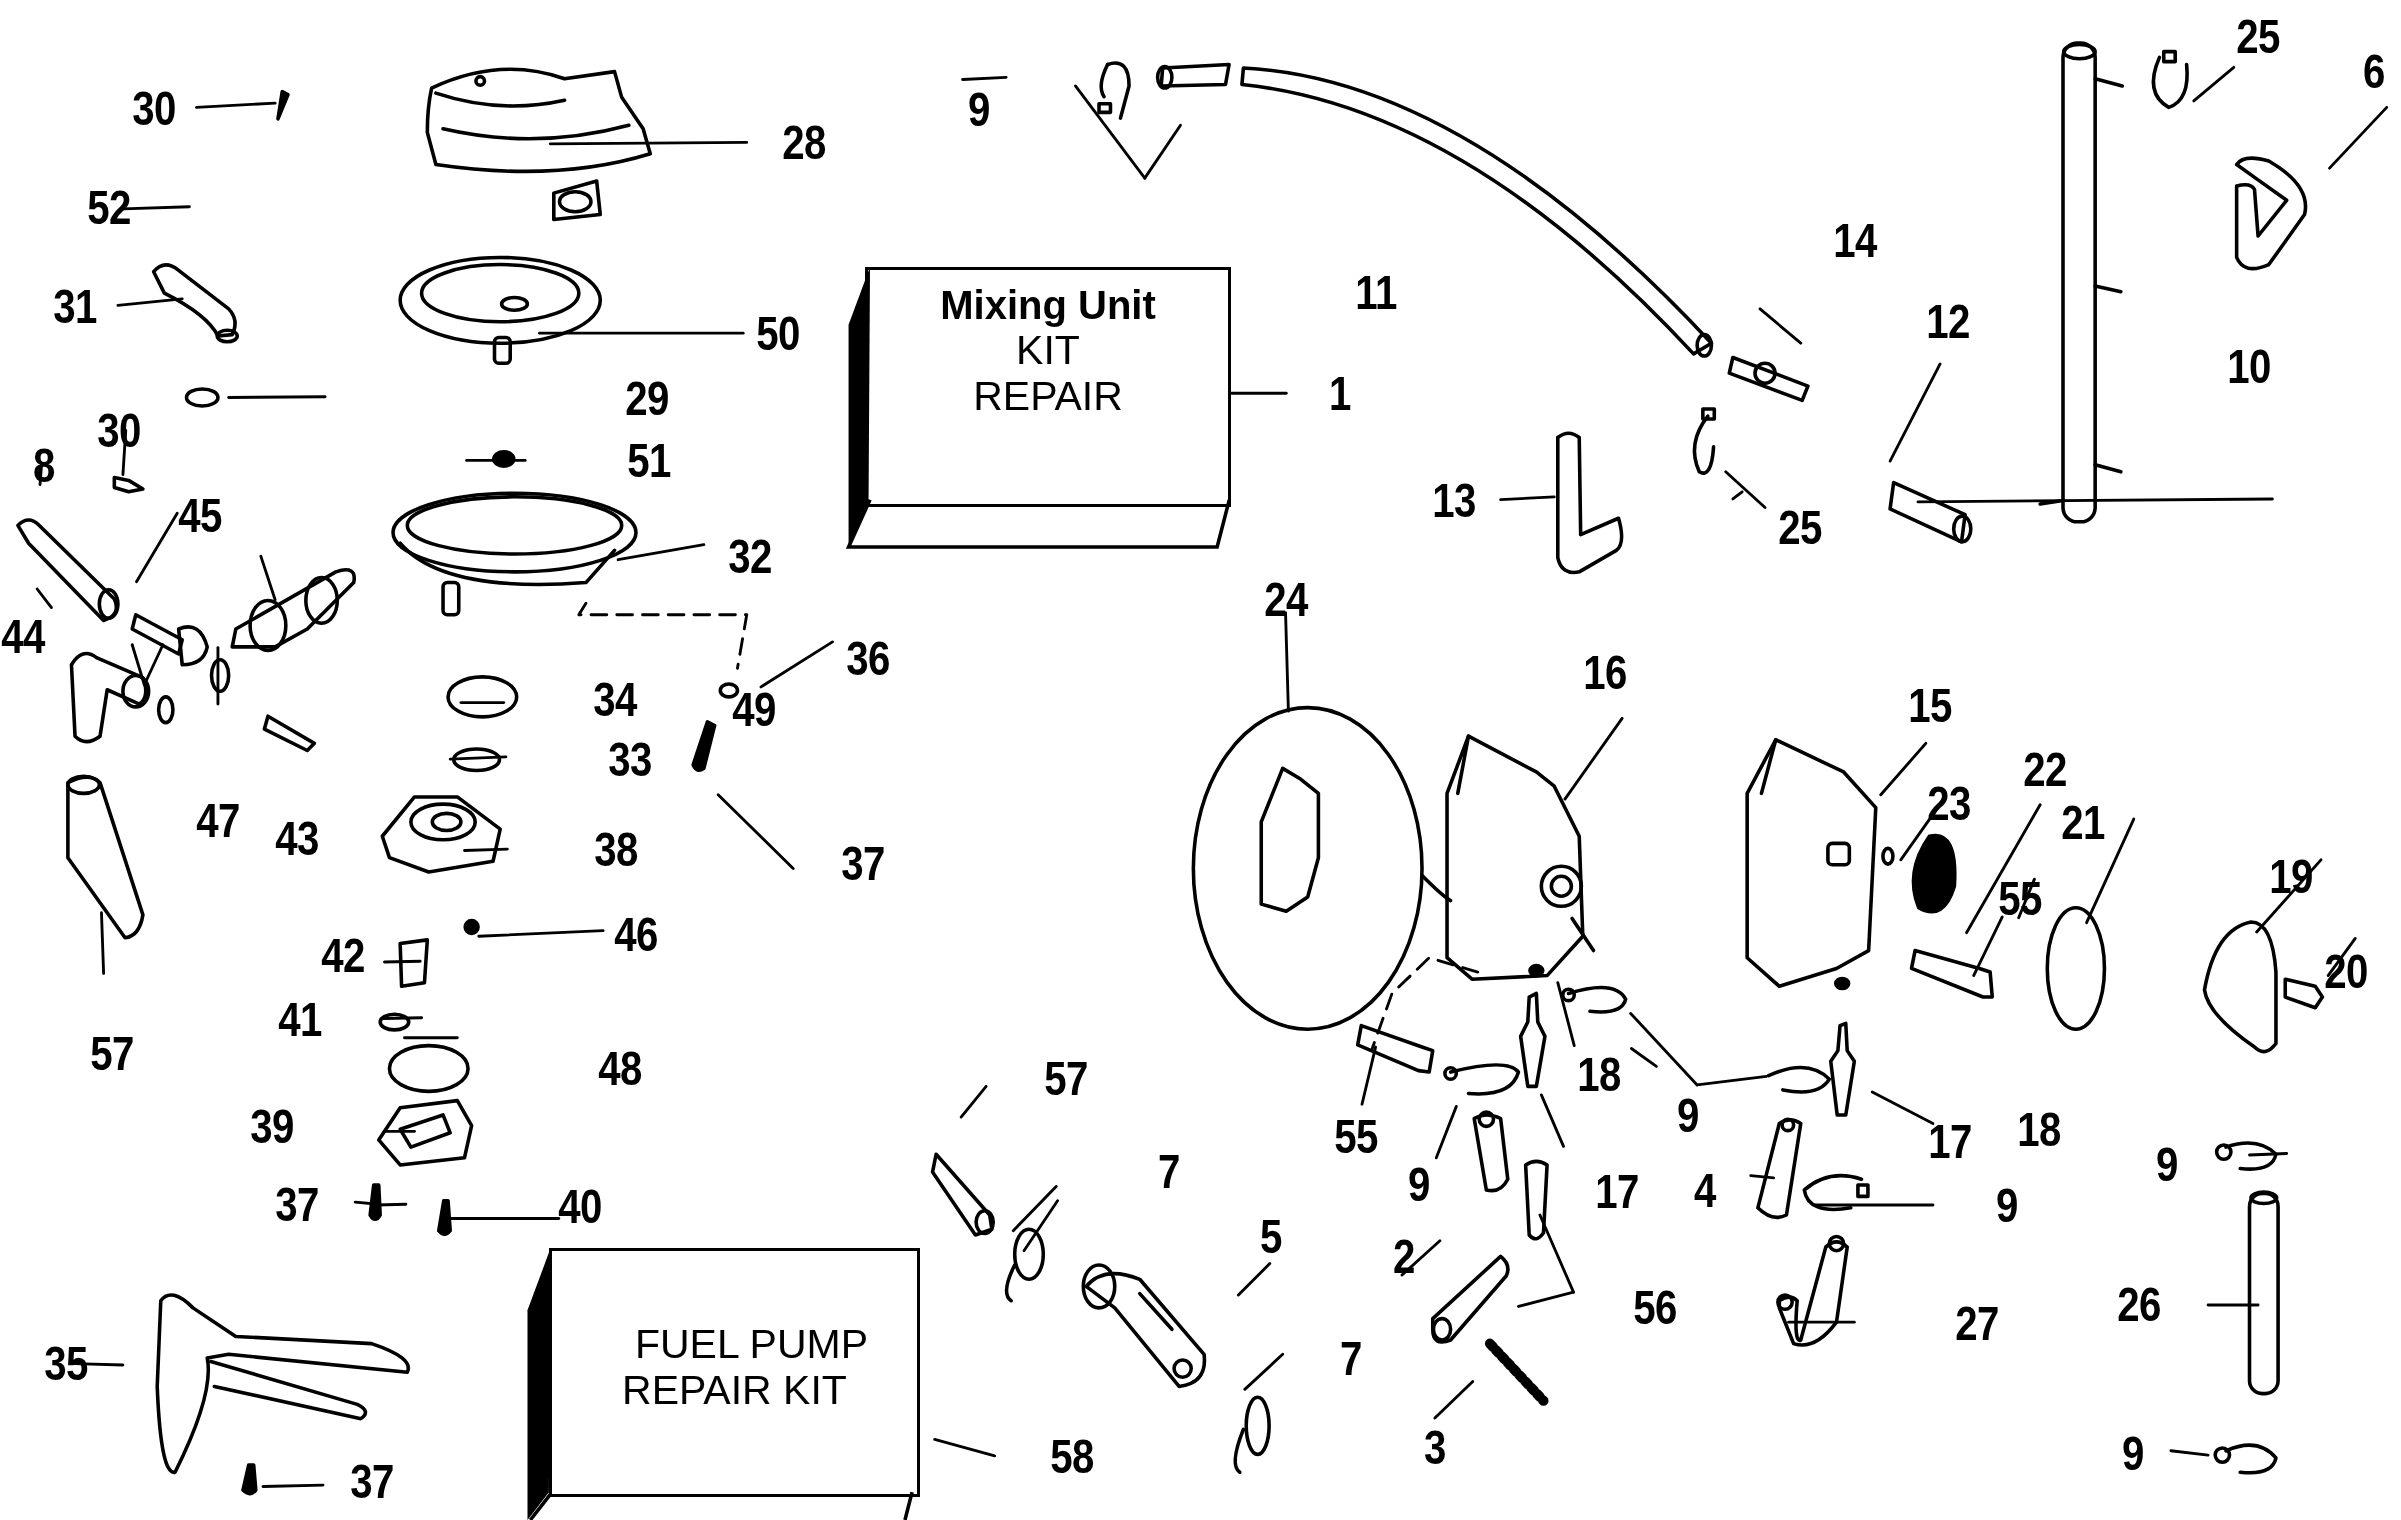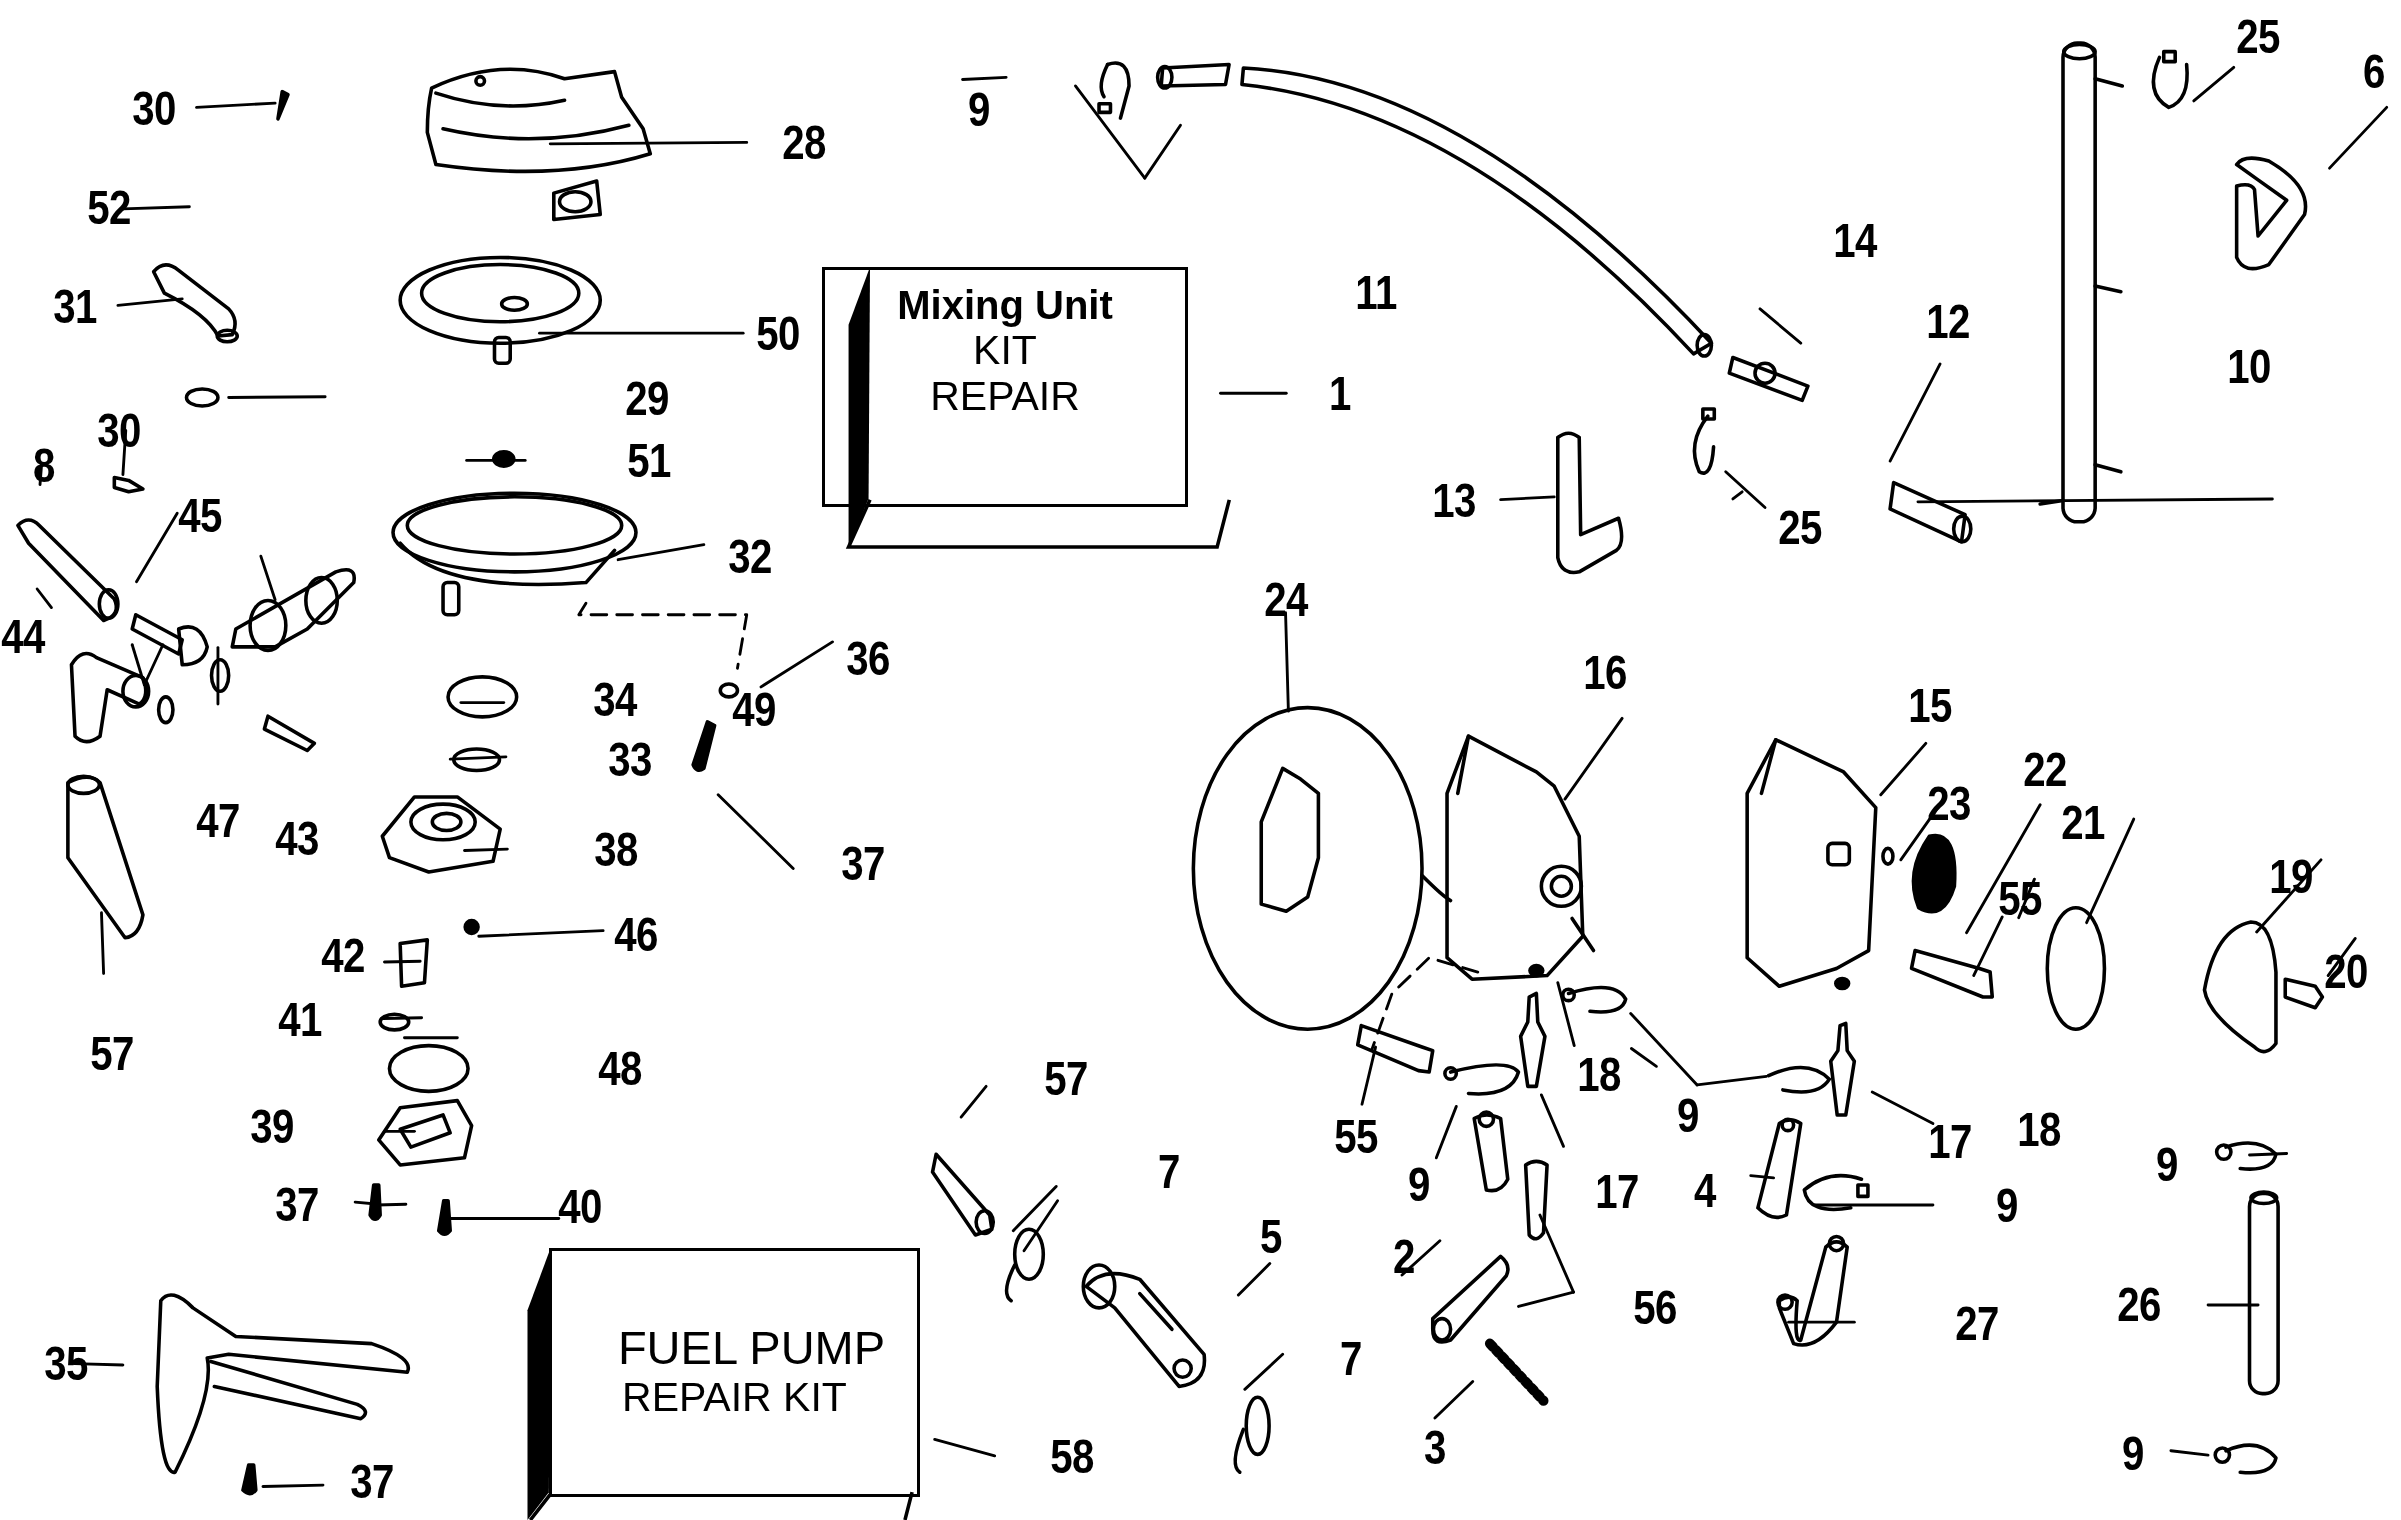--- a/index.html
+++ b/index.html
@@ -367,35 +367,35 @@
   <g>
     <rect x="3148" y="1670" width="40" height="280" rx="18"></rect>
       <ellipse cx="3168" cy="1676" rx="18" ry="8"></ellipse>
   </g>
   <g>
     <path d="M3115 2030 Q3160 2010 3185 2040 Q3180 2065 3135 2060"></path>
       <circle cx="3110" cy="2036" r="10"></circle>
   </g>
 </svg>
 
-<div class="kit" style="left:822px;top:267px;width:360px;height:234px;">
+<div class="kit" style="left:865px;top:267px;width:360px;height:234px;">
   <div class="kit-text" style="top:13px;">
     <div style="font-weight:bold;font-size:40px;">Mixing Unit</div>
     <div style="font-size:41px;">KIT</div>
     <div style="font-size:41px;">REPAIR</div>
   </div>
 </div>
 <svg style="position:absolute;left:840px;top:264px;" width="400" height="286" viewBox="0 0 560 400">
   <path d="M42 4 L12 85 L12 398 L40 328 Z" fill="#000"></path>
   <path d="M42 330 L12 396 L528 396 L545 330" fill="none" stroke="#000" stroke-width="5"></path>
 </svg>
 
 <div class="kit" style="left:549px;top:1248px;width:365px;height:243px;">
   <div class="kit-text" style="top:71px;">
-    <div style="font-size:47px;margin-left:34px;">FUEL PUMP</div>
+    <div style="font-size:41px;margin-left:34px;">FUEL PUMP</div>
     <div style="font-size:41px;">REPAIR KIT</div>
   </div>
 </div>
 <svg style="position:absolute;left:523px;top:1246px;" width="400" height="274" viewBox="0 0 560 384">
   <path d="M38 4 L6 90 L6 384 L36 345 Z" fill="#000"></path>
   <path d="M38 348 L10 384 M545 345 L535 384" fill="none" stroke="#000" stroke-width="5"></path>
 </svg>
 
 <div id="labels">
     <div class="lbl" style="left: 154px; top: 108px;">30</div>

